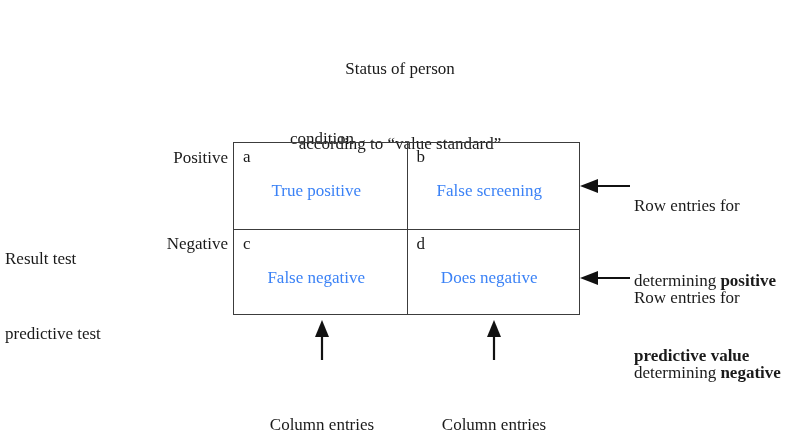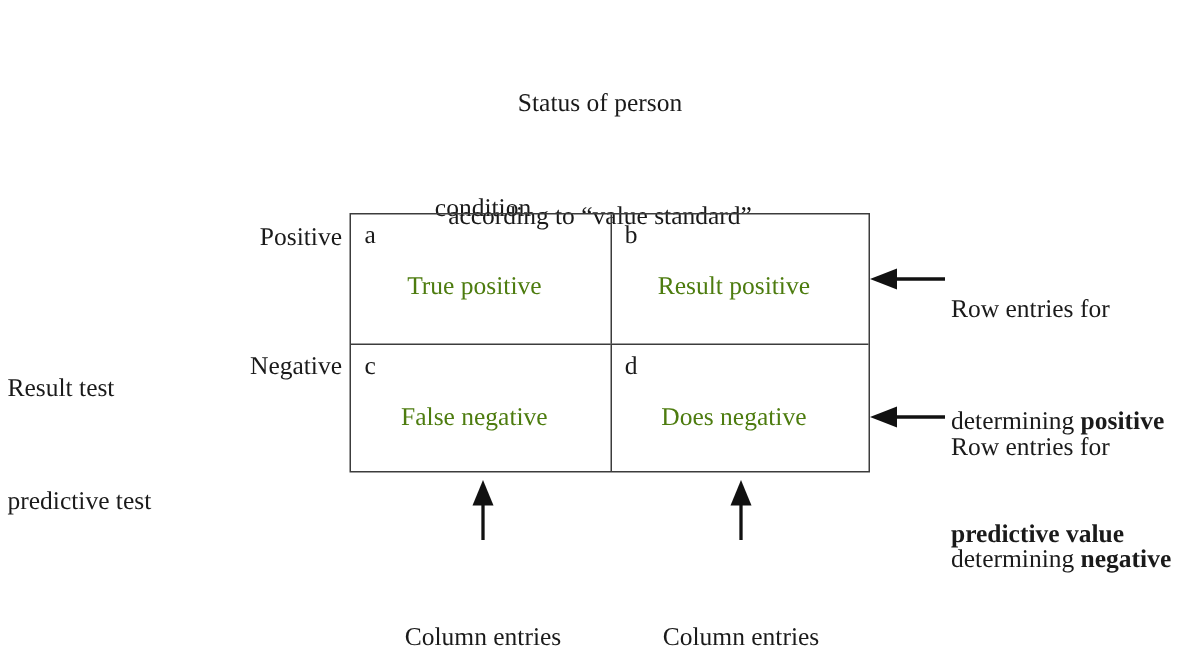--- a/index.html
+++ b/index.html
@@ -90,21 +90,21 @@
     color: #1a1a1a;
   }
   .cell-text {
     position: absolute;
     left: 0;
     right: 8px;
     top: 37px;
     text-align: center;
     font-size: 17px;
     line-height: 22px;
-    color: #4d7c0f;
+    color: #3b82f6;
   }
 
   
   .arrow-left {
     position: absolute;
     height: 16px;
   }
   .arrow-up {
     position: absolute;
     width: 16px;
@@ -144,21 +144,21 @@
   <div id="row-label-0" class="rt">Positive</div>
   <div id="row-label-1" class="rt">Negative</div>
 
   <div id="matrix">
     <div class="cell c0">
       <span class="cell-key">a</span>
       <span class="cell-text">True positive</span>
     </div>
     <div class="cell c1">
       <span class="cell-key">b</span>
-      <span class="cell-text">Result positive</span>
+      <span class="cell-text">False screening</span>
     </div>
     <div class="cell c2">
       <span class="cell-key">c</span>
       <span class="cell-text">False negative</span>
     </div>
     <div class="cell c3">
       <span class="cell-key">d</span>
       <span class="cell-text">Does negative</span>
     </div>
   </div>

